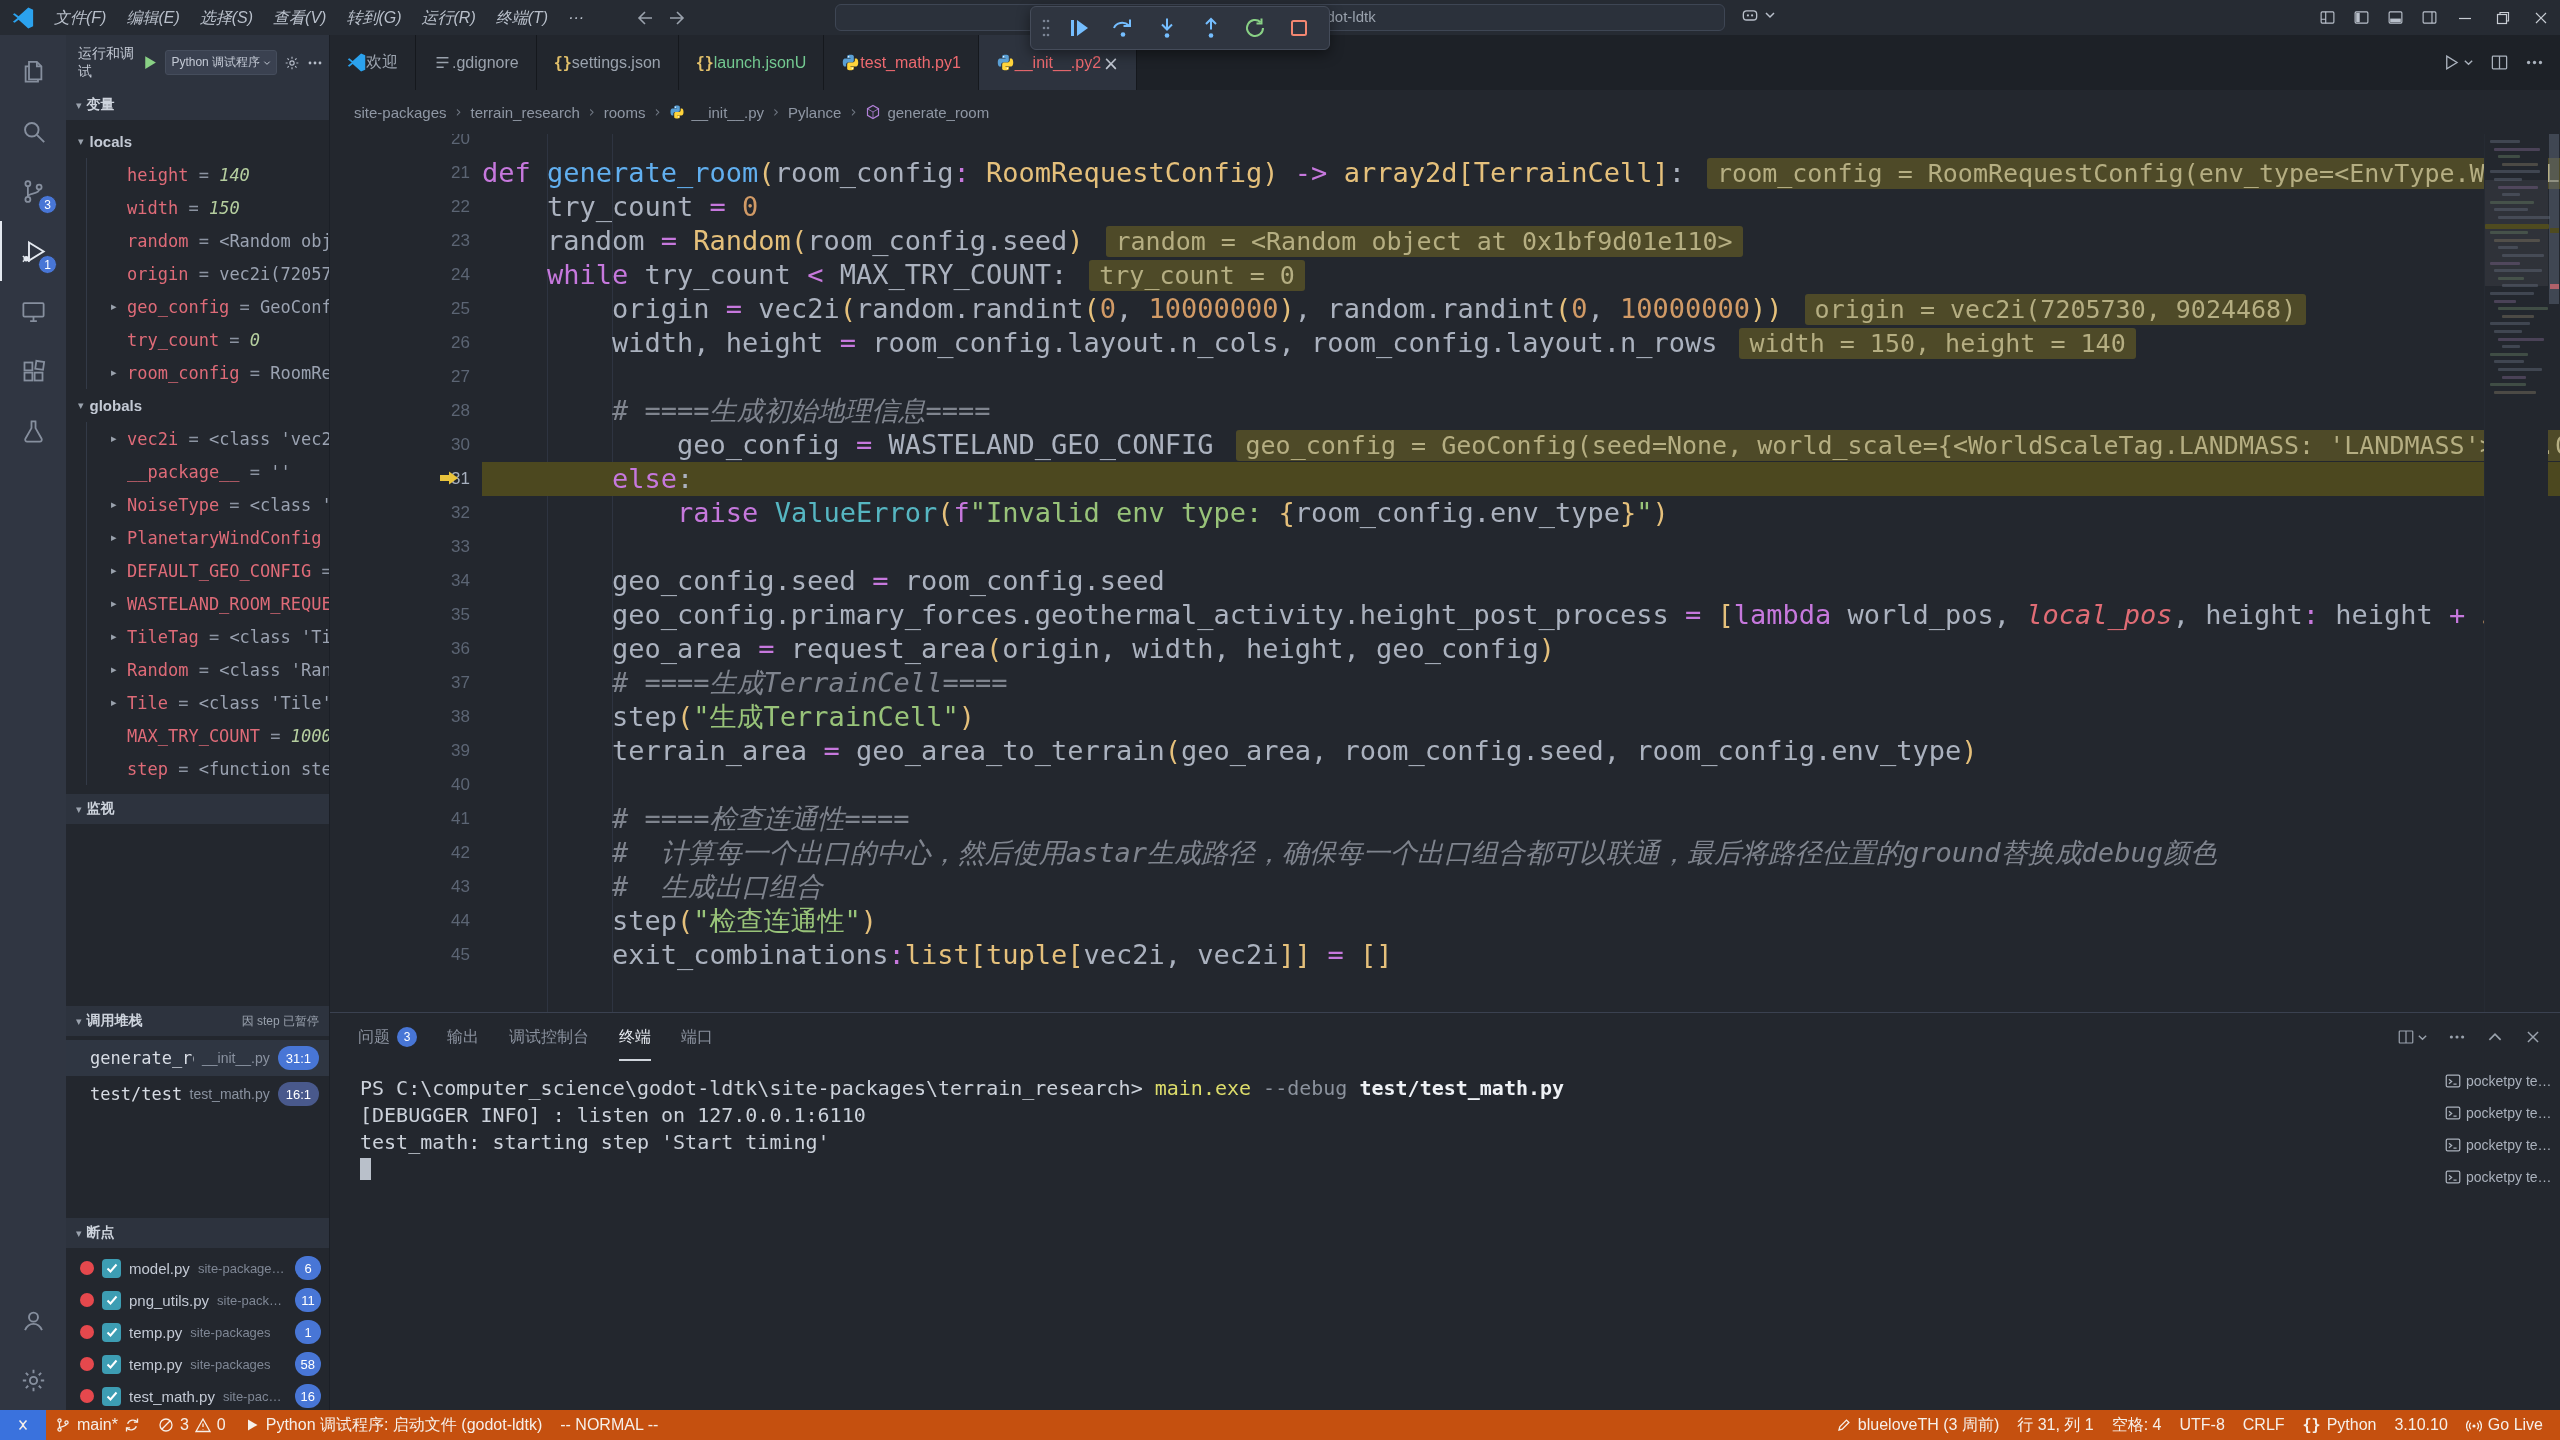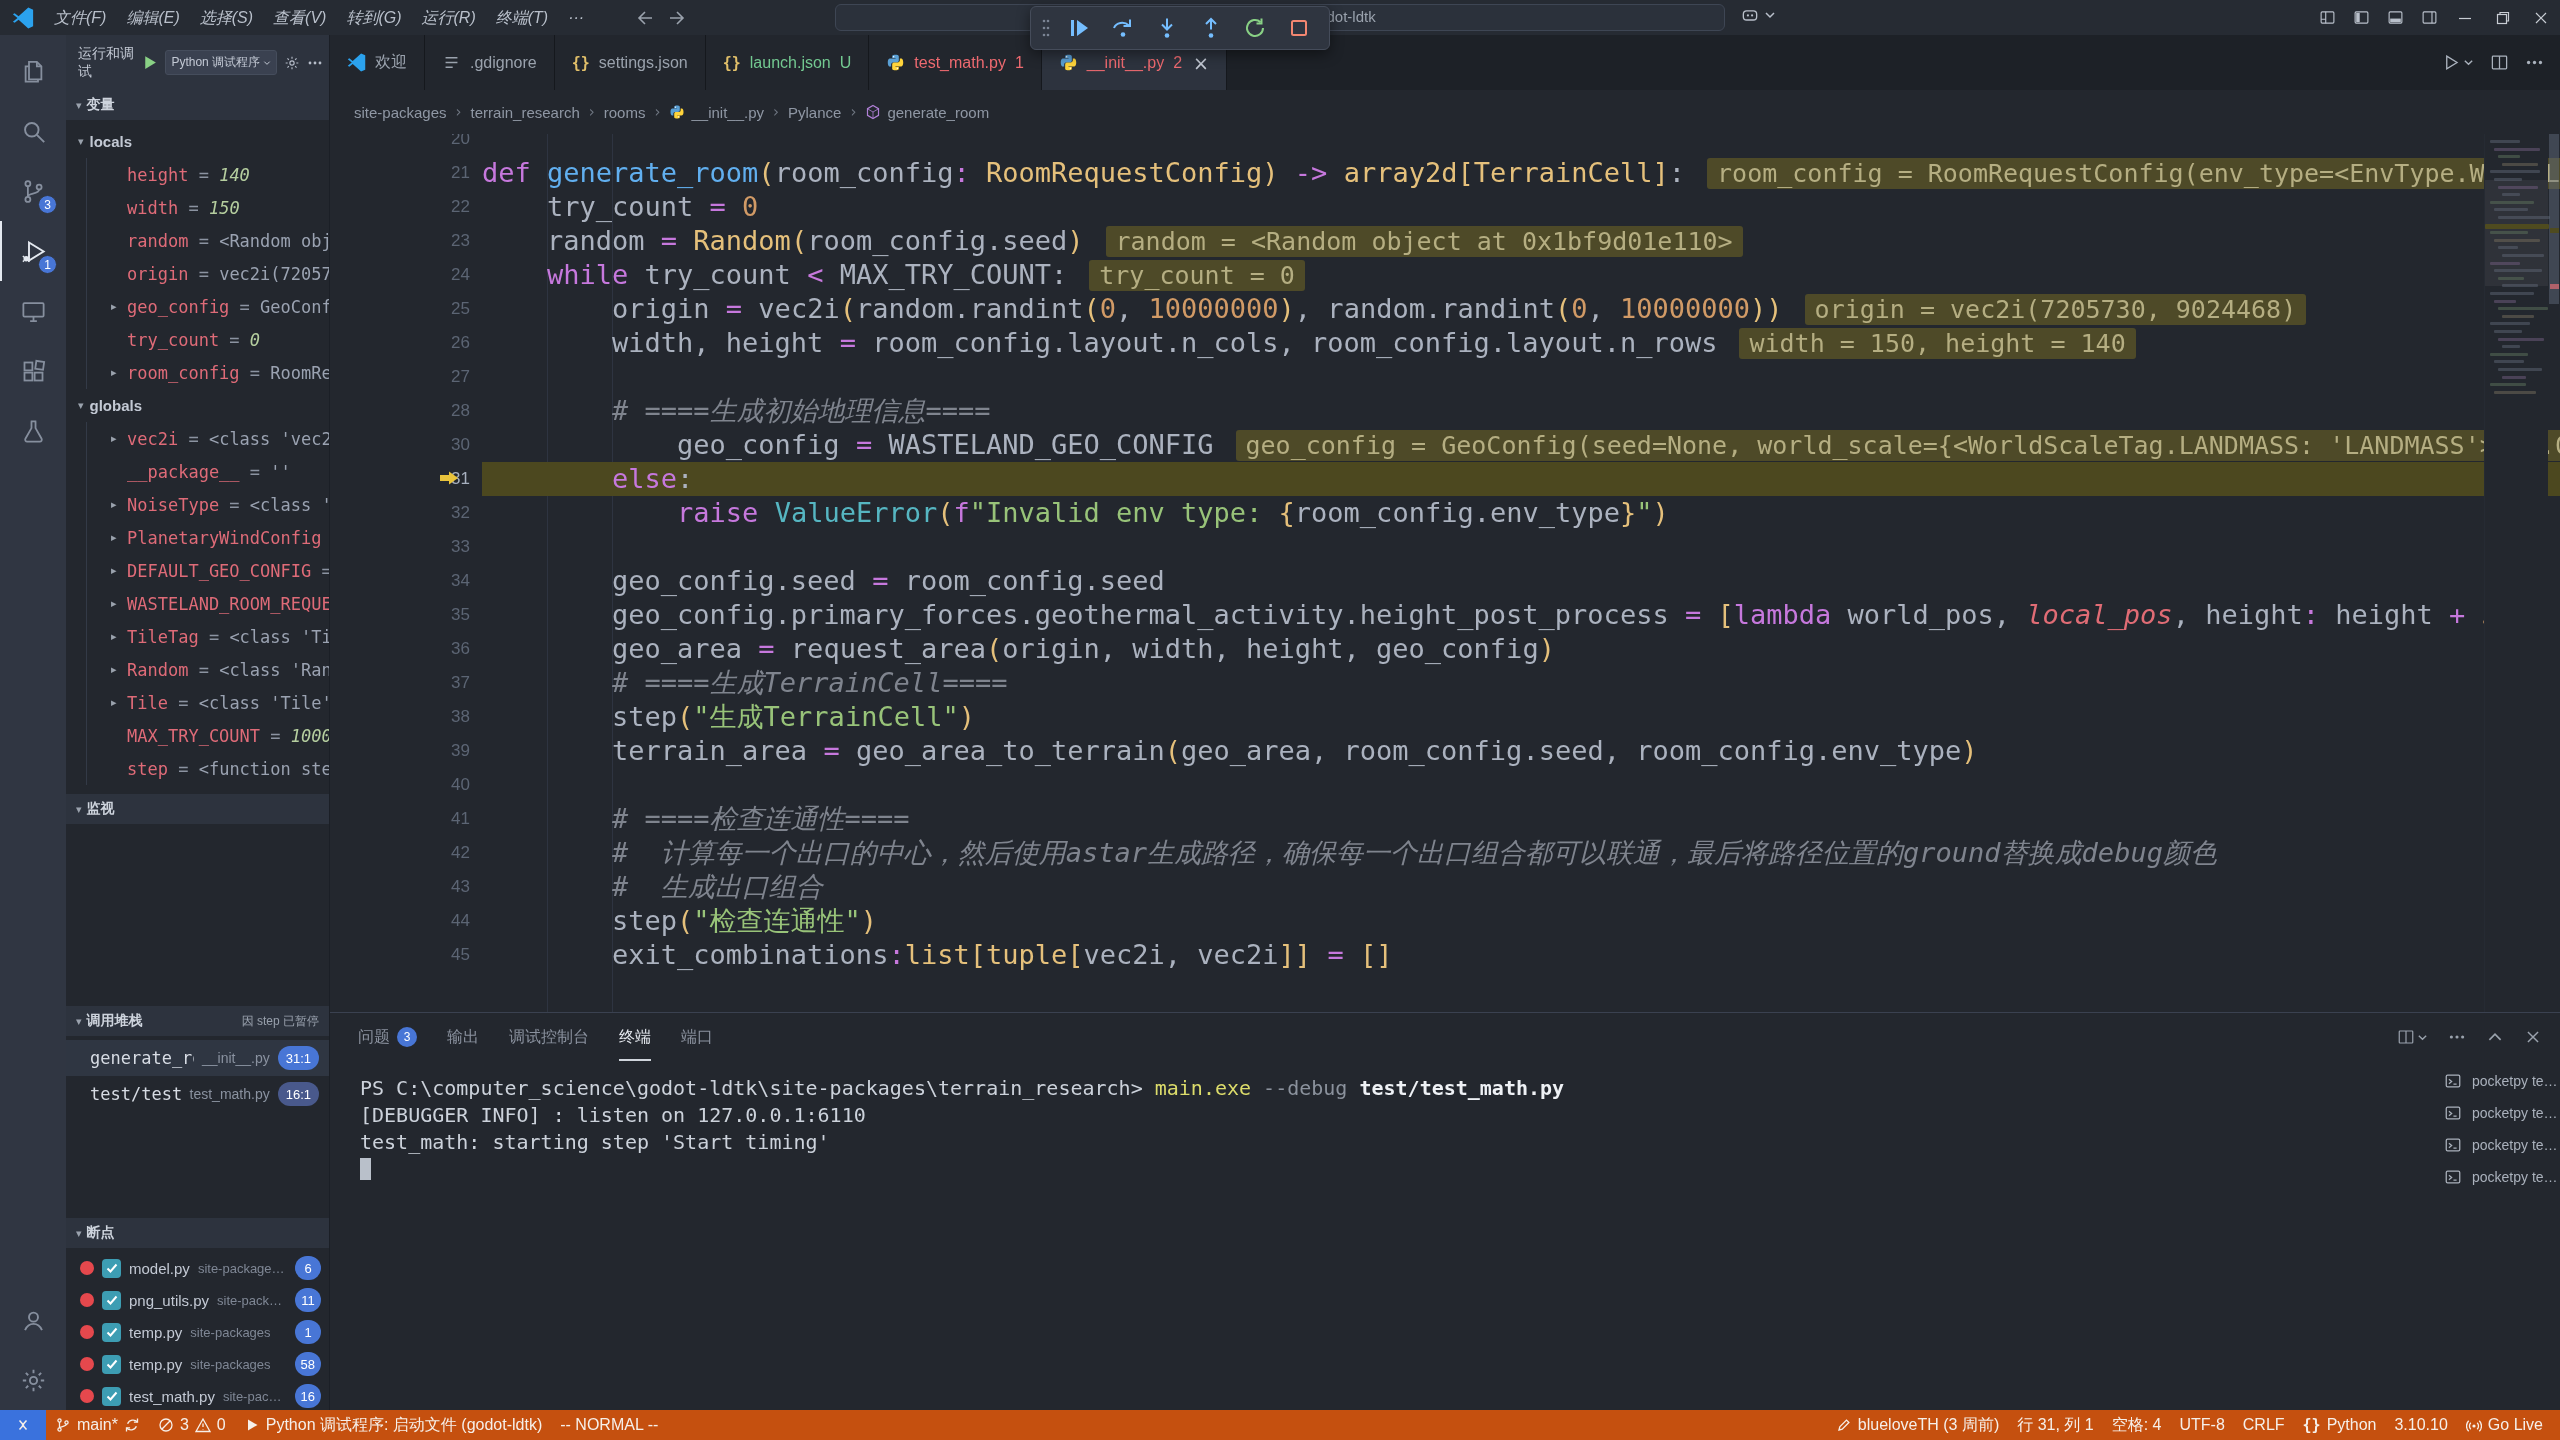--- a/index.html
+++ b/index.html
@@ -76,21 +76,21 @@
   .bp-dot { width:14px; height:14px; border-radius:50%; background:#e5484d; flex:none; }
   .bp-check { width:19px; height:19px; border-radius:4px; background:#3d9db3; color:#fff; display:flex; align-items:center; justify-content:center; flex:none; }
   .bp-check svg { width:12px; height:12px; }
   .bp-file { font-size:15px; color:#c3c9d4; white-space:nowrap; }
   .bp-dir { font-size:13px; color:#7f8795; white-space:nowrap; overflow:hidden; text-overflow:ellipsis; flex:1; }
   .bp-pill { min-width:26px; height:24px; border-radius:12px; background:#4876d6; color:#fff; font-size:13px; display:flex; align-items:center; justify-content:center; padding:0 6px; flex:none; }
 
   
   .editor-col { flex:1; display:flex; flex-direction:column; min-width:0; background:#23272e; }
   .tabstrip { height:55px; background:#1d2127; display:flex; position:relative; flex:none; }
-  .tab { display:flex; align-items:center; gap:9px; padding:0 17px; font-size:16px; color:#9aa2ad; background:#22262d; border-right:1px solid #15181d; height:55px; white-space:nowrap; }
+  .tab { display:flex; align-items:center; padding:0 17px; font-size:16px; color:#9aa2ad; background:#22262d; border-right:1px solid #15181d; height:55px; white-space:nowrap; }
   .tab.active { background:#2d333e; }
   .tab .ticon svg { width:19px; height:19px; }
   .tab .ticon.braces { font-weight:bold; color:#e2c06a; font-size:15px; font-family:"DejaVu Sans Mono",monospace; }
   .tab.st-added .tlabel, .tab.st-added .tsuffix { color:#73c991; }
   .tab.st-error .tlabel, .tab.st-error .tsuffix { color:#ee6a70; }
   .tab .tclose { color:#c3c9d4; font-size:19px; margin-left:2px; font-family:"DejaVu Sans",sans-serif; }
   .tab-actions { position:absolute; right:16px; top:0; height:55px; display:flex; align-items:center; gap:16px; color:#aab2bd; }
   .tab-actions .ta { display:flex; align-items:center; gap:2px; }
   .tab-actions svg { width:19px; height:19px; }
   .tab-actions svg.sm { width:11px; height:11px; }
@@ -128,21 +128,21 @@
   .ptab.active { color:#e3e7ed; box-shadow:inset 0 -2px 0 #d0d5dc; }
   .pbadge { background:#4876d6; color:#fff; border-radius:10px; min-width:20px; height:20px; font-size:12px; display:flex; align-items:center; justify-content:center; padding:0 5px; }
   .panel-actions { position:absolute; right:18px; top:0; height:48px; display:flex; gap:20px; align-items:center; color:#9aa2ad; }
   .panel-actions svg { width:18px; height:18px; }
   .panel-actions svg.sm { width:11px; height:11px; }
   .pa { display:flex; align-items:center; gap:2px; }
   .terminal { padding:14px 0 0 30px; font-family:"DejaVu Sans Mono",monospace; font-size:20px; line-height:27px; color:#ccd2db; }
   .t-y{color:#dcdc6b;} .t-d{color:#8b929d;} .t-w{color:#eef1f5;font-weight:bold;} .t-p{color:#ccd2db;}
   .cursor { display:inline-block; width:11px; height:22px; background:#b9c0ca; vertical-align:-4px; }
   .term-list { position:absolute; right:4px; top:52px; width:112px; }
-  .tl-row { display:flex; align-items:center; gap:10px; height:32px; color:#aab1bc; font-size:14px; overflow:hidden; white-space:nowrap; }
+  .tl-row { display:flex; align-items:center; gap:4px; height:32px; color:#aab1bc; font-size:14px; overflow:hidden; white-space:nowrap; }
   .tl-row svg { width:18px; height:18px; flex:none; }
 
   
   .statusbar { height:30px; display:flex; align-items:center; color:#f6efe9; font-size:16px; }
   .sb-item { display:flex; align-items:center; gap:6px; padding:0 9px; height:30px; white-space:nowrap; }
   .sb-item svg { width:16px; height:16px; }
   .sb-remote { width:46px; justify-content:center; }
   .sb-right { margin-left:auto; display:flex; padding-right:8px; }
   .sb-braces { font-family:"DejaVu Sans Mono",monospace; font-weight:bold; font-size:15px; }
 </style>

